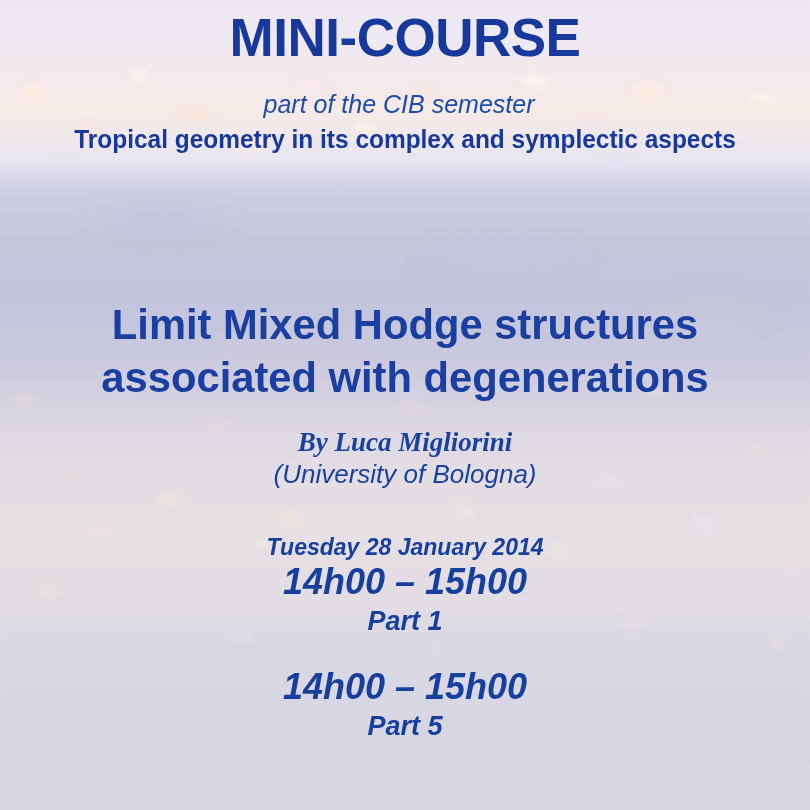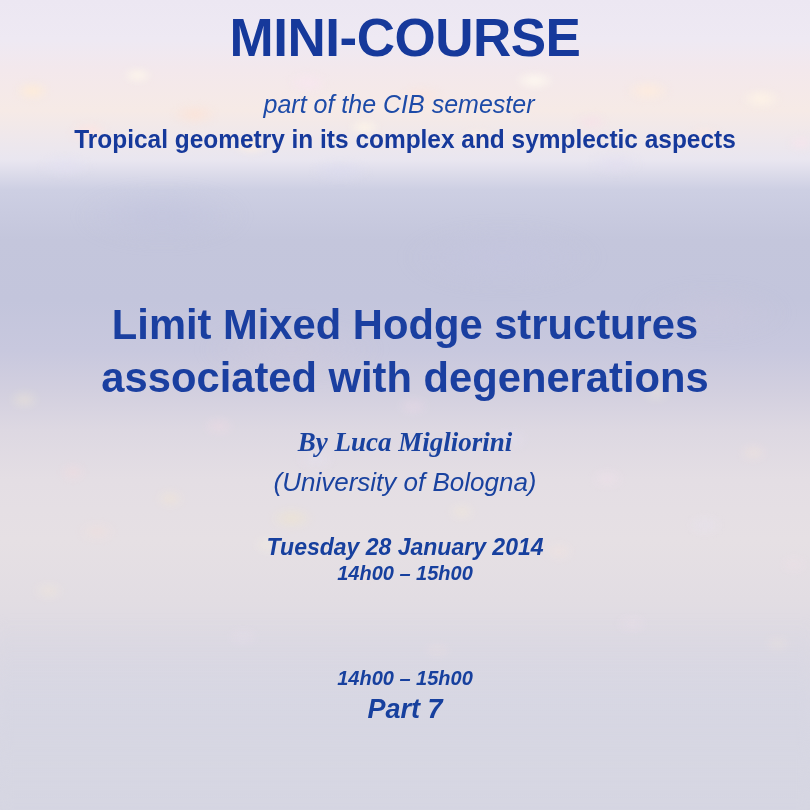--- a/index.html
+++ b/index.html
@@ -200,37 +200,36 @@
   .author-affil {
     position: absolute;
     top: 460px;
     left: 0;
     right: 0;
     font-size: 26px;
     font-style: italic;
     font-weight: 400;
     color: #19429F;
     line-height: 1.1;
-    margin-top: 8px;
   }
 
   .session {
     position: absolute;
     left: 0;
     right: 0;
     color: #17409E;
     font-style: italic;
     font-weight: 700;
     line-height: 1.08;
   }
   .session-1 { top: 535px; }
   .session-2 { top: 665px; }
 
   .session .date { display: block; font-size: 23px; }
-  .session .time { display: block; font-size: 20px; margin-top: 3px; }
+  .session .time { display: block; font-size: 36px; margin-top: 3px; }
   .session .part { display: block; font-size: 27px; margin-top: 5px; }
 </style>
 </head>
 <body>
 
 <div id="poster">
 
   <div class="tex tex-band"></div>
   <div class="tex tex-mid"></div>
   <div class="tex tex-leaves"></div>
@@ -249,21 +248,22 @@
       <span class="line">associated with degenerations</span>
     </div>
 
     <div class="author-name">By Luca Migliorini</div>
 
     <div class="author-affil">(University of Bologna)</div>
 
     <div class="session session-1">
       <span class="date">Tuesday 28 January 2014</span>
       <span class="time">14h00 – 15h00</span>
+      <span class="part">Part 1</span>
     </div>
 
     <div class="session session-2">
       <span class="time">14h00 – 15h00</span>
-      <span class="part">Part 7</span>
+      <span class="part">Part 5</span>
     </div>
 
   </div>
 </div>
 
 </body></html>

